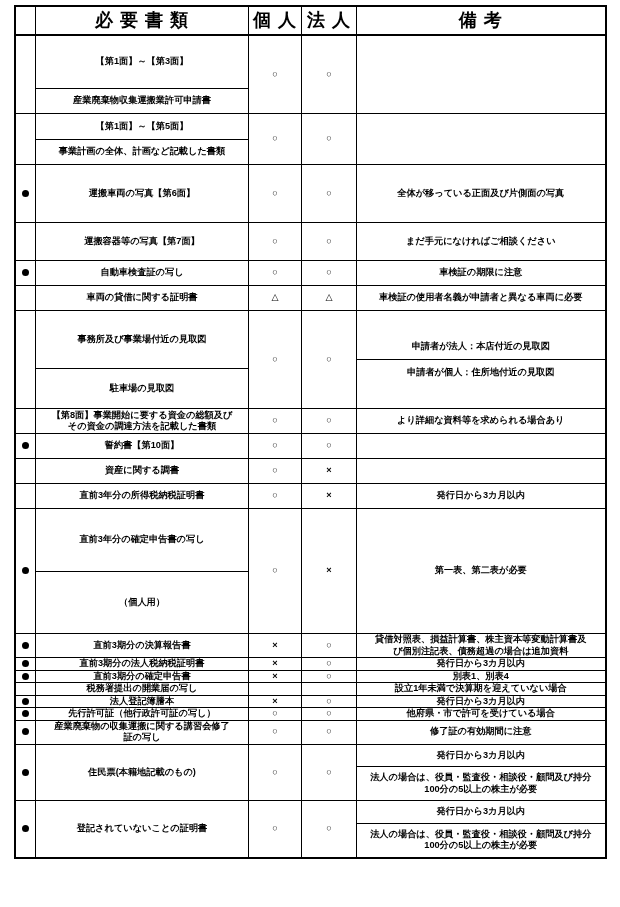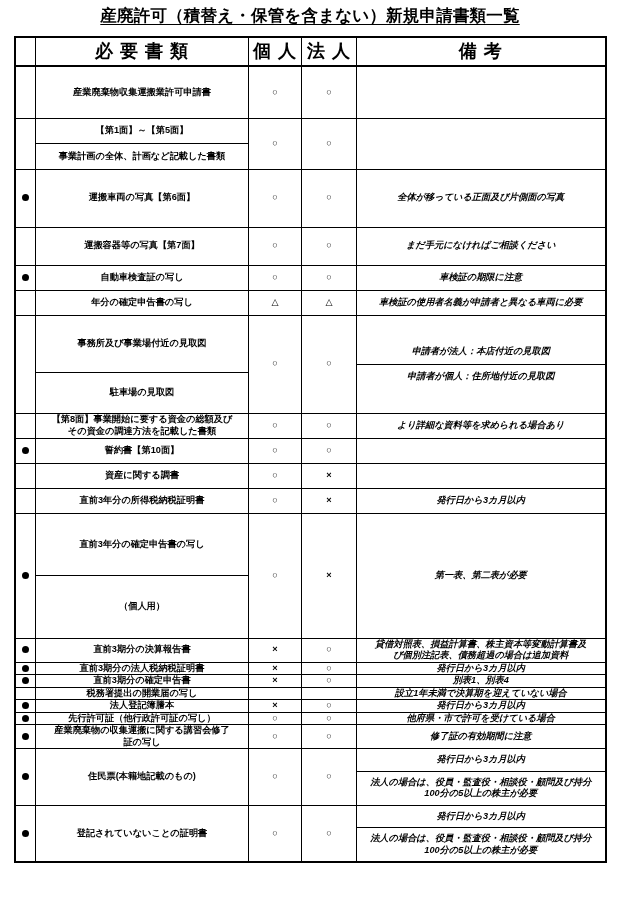--- a/index.html
+++ b/index.html
@@ -78,21 +78,20 @@
     height: 7px;
     border-radius: 50%;
     background: #000;
     vertical-align: middle;
   }
   td.doc-cell {
     padding: 3px 4px;
   }
   td.note-cell {
     padding: 3px 5px;
-    font-style: italic;
   }
   
   table.inner {
     border-collapse: collapse;
     width: 100%;
     table-layout: fixed;
   }
   table.inner td {
     border: 0;
     border-bottom: 1px solid #000;
@@ -104,21 +103,20 @@
   table.inner tr:last-child td {
     border-bottom: 0;
   }
   td.nopad { padding: 0; }
 </style>
 </head>
 <body>
 
 <div id="page">
 
-  <div id="doc-title"><span class="t-underline">産廃許可（積替え・保管を含まない）新規申請書類一覧</span></div>
 
   <table class="doc-table">
     <colgroup>
       <col class="c-bullet">
       <col class="c-doc">
       <col class="c-ind">
       <col class="c-corp">
       <col class="c-note">
     </colgroup>
     <thead>
@@ -129,20 +127,23 @@
         <td>法  人</td>
         <td>備  考</td>
       </tr>
     </thead>
     <tbody id="table-body">
         <tr style="height: 52px;">
           <td></td>
           <td class="doc-cell nopad">
             <table class="inner">
               <tbody>
+                <tr style="height: 52px;">
+                  <td>【第1面】～【第3面】</td>
+                </tr>
                 <tr style="height: 25px;">
                   <td>産業廃棄物収集運搬業許可申請書</td>
                 </tr>
               </tbody>
             </table>
           </td>
           <td class="mark">○</td>
           <td class="mark">○</td>
           <td class="note-cell"></td>
         </tr>
@@ -180,21 +181,21 @@
         </tr>
         <tr style="height: 25px;">
           <td><span class="bullet-dot"></span></td>
           <td class="doc-cell">自動車検査証の写し</td>
           <td class="mark">○</td>
           <td class="mark">○</td>
           <td class="note-cell">車検証の期限に注意</td>
         </tr>
         <tr style="height: 25px;">
           <td></td>
-          <td class="doc-cell">年分の確定申告書の写し</td>
+          <td class="doc-cell">車両の貸借に関する証明書</td>
           <td class="mark">△</td>
           <td class="mark">△</td>
           <td class="note-cell">車検証の使用者名義が申請者と異なる車両に必要</td>
         </tr>
         <tr style="height: 25px;">
           <td></td>
           <td class="doc-cell nopad">
             <table class="inner">
               <tbody>
                 <tr style="height: 57px;">

